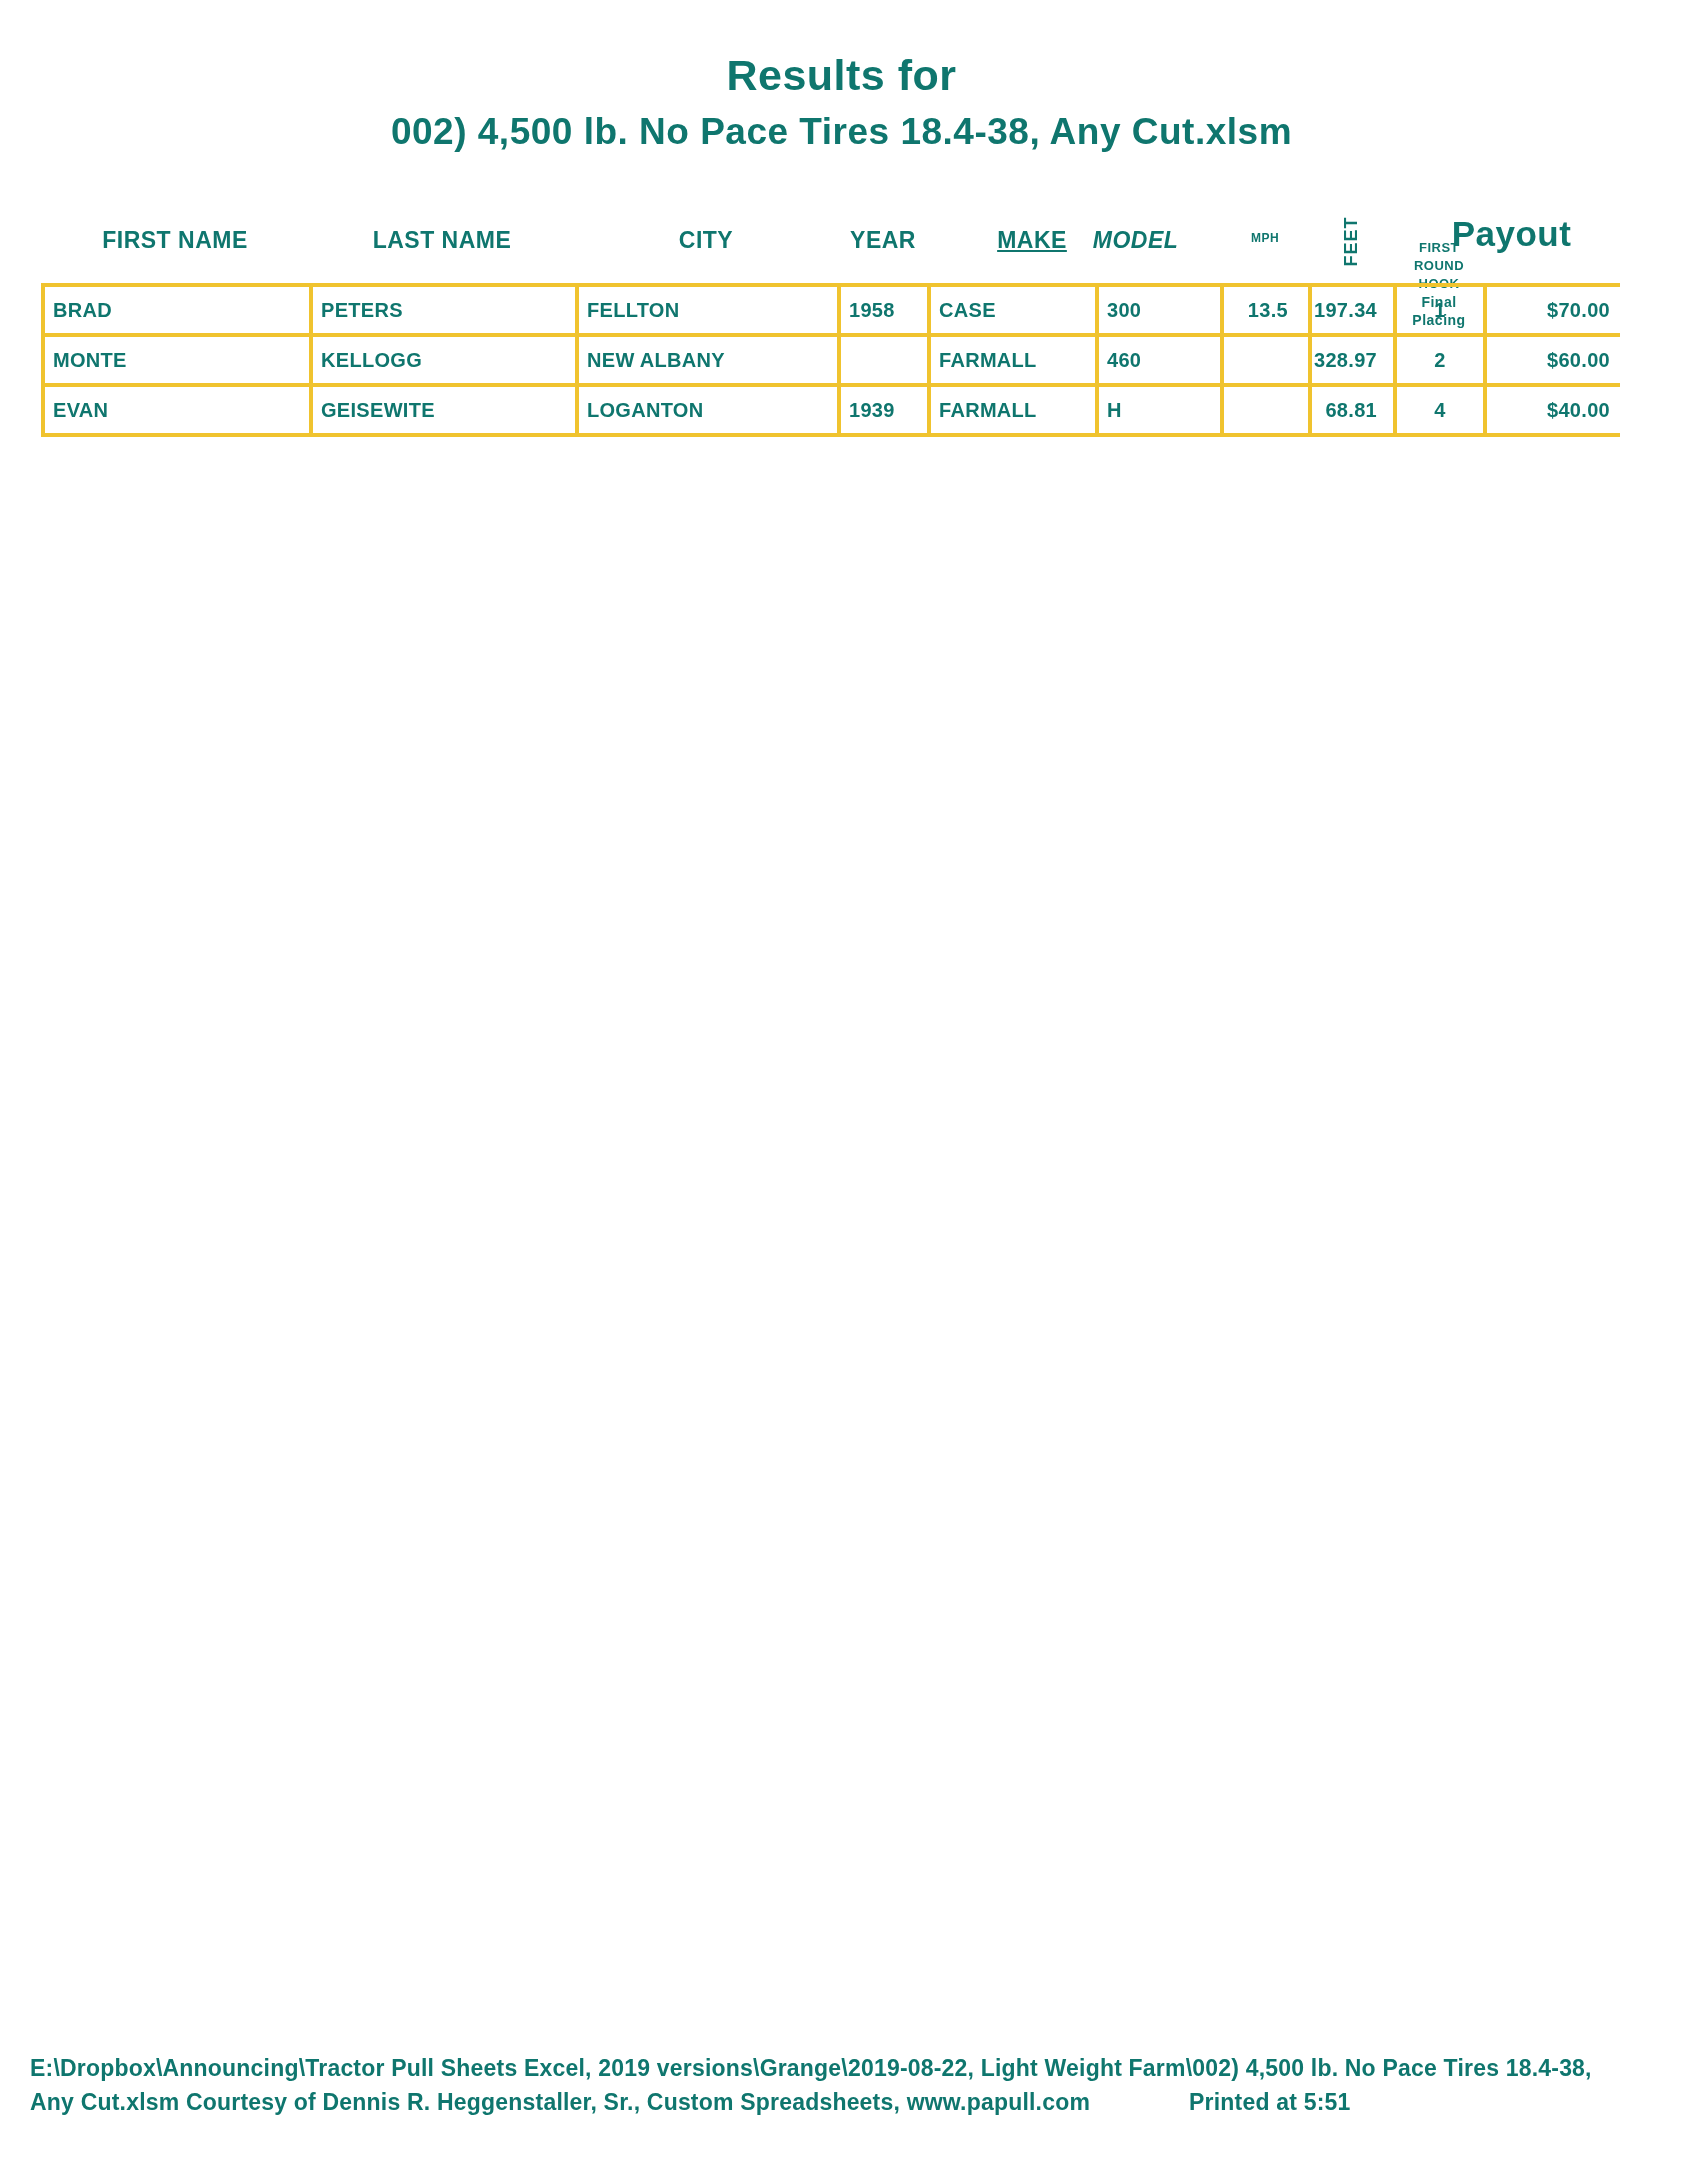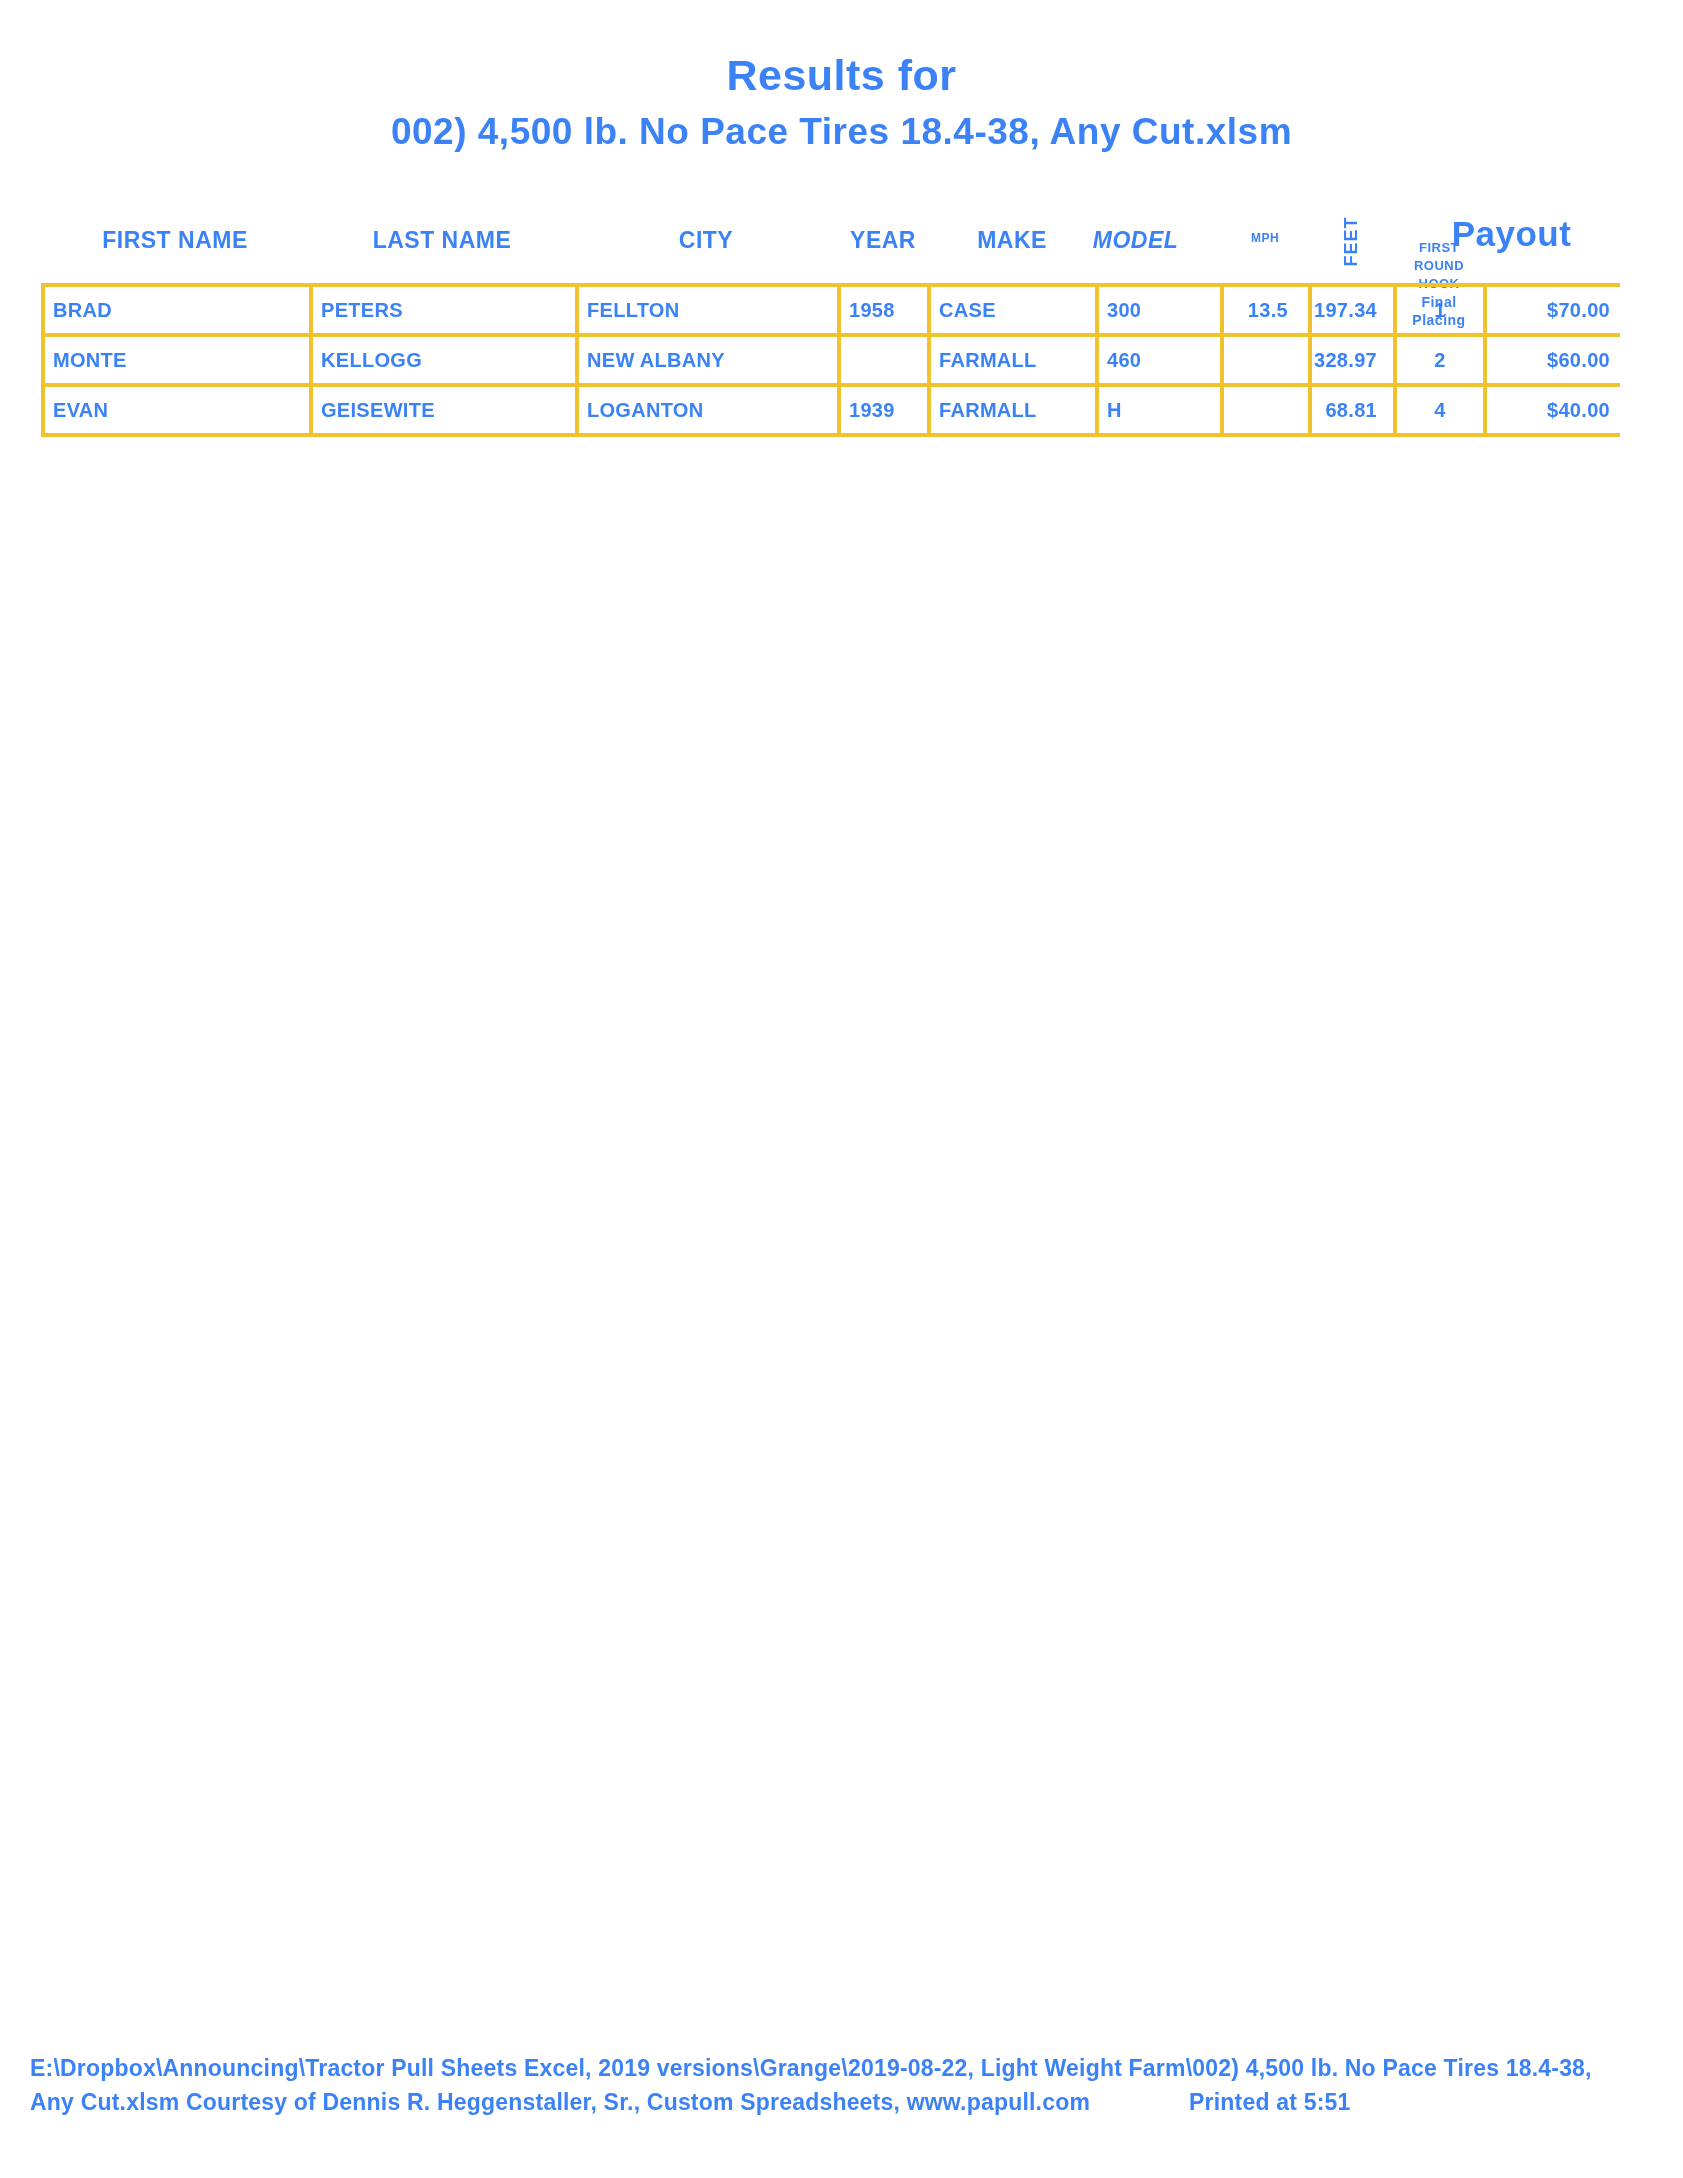--- a/index.html
+++ b/index.html
@@ -2,38 +2,38 @@
 <html style="--gold: #F0C32E;"><head>
 <meta charset="utf-8">
 <style>
   html,body{margin:0;padding:0;background:#ffffff;}
   .page{
     position:relative;
     width:1683px;height:2178px;
     background:#ffffff;
     font-family:"Liberation Sans", sans-serif;
     font-weight:bold;
-    color:#3b82f6;
+    color:#0f766e;
     overflow:hidden;
   }
   .title{
     position:absolute;top:51px;left:0;width:1683px;
     text-align:center;font-size:43px;letter-spacing:0.5px;
   }
   .subtitle{
     position:absolute;top:111px;left:0;width:1683px;
     text-align:center;font-size:37px;letter-spacing:0.5px;
   }
   
   .hdr{position:absolute;text-align:center;font-size:23px;letter-spacing:0.5px;}
   .hdr-first {left:41px;  width:268px; top:227px;}
   .hdr-last  {left:309px; width:266px; top:227px;}
   .hdr-city  {left:575px; width:262px; top:227px;}
   .hdr-year  {left:838px; width:90px;  top:227px;}
-  .hdr-make  {left:928px; width:168px; top:227px;}
+  .hdr-make  {left:948px; width:168px; top:227px;text-decoration:underline;}
   .hdr-model {left:1073px;width:125px; top:227px;font-style:italic;}
   .hdr-mph   {left:1221px;width:88px;  top:231px;font-size:12px;}
   .hdr-feet  {left:1309px;width:85px;  top:204px;height:75px;
               display:flex;align-items:center;justify-content:center;}
   .hdr-feet span{transform:rotate(-90deg);font-size:18px;letter-spacing:1px;}
   .hdr-hook  {left:1394px;width:90px;  top:215px;line-height:18px;margin-top:24px;}
   .hdr-hook .l1,.hdr-hook .l2{font-size:13px;letter-spacing:0.5px;}
   .hdr-hook .l3{font-size:14px;}
   .hdr-payout{left:1444px;width:135px; top:214px;font-size:35px;}
   

